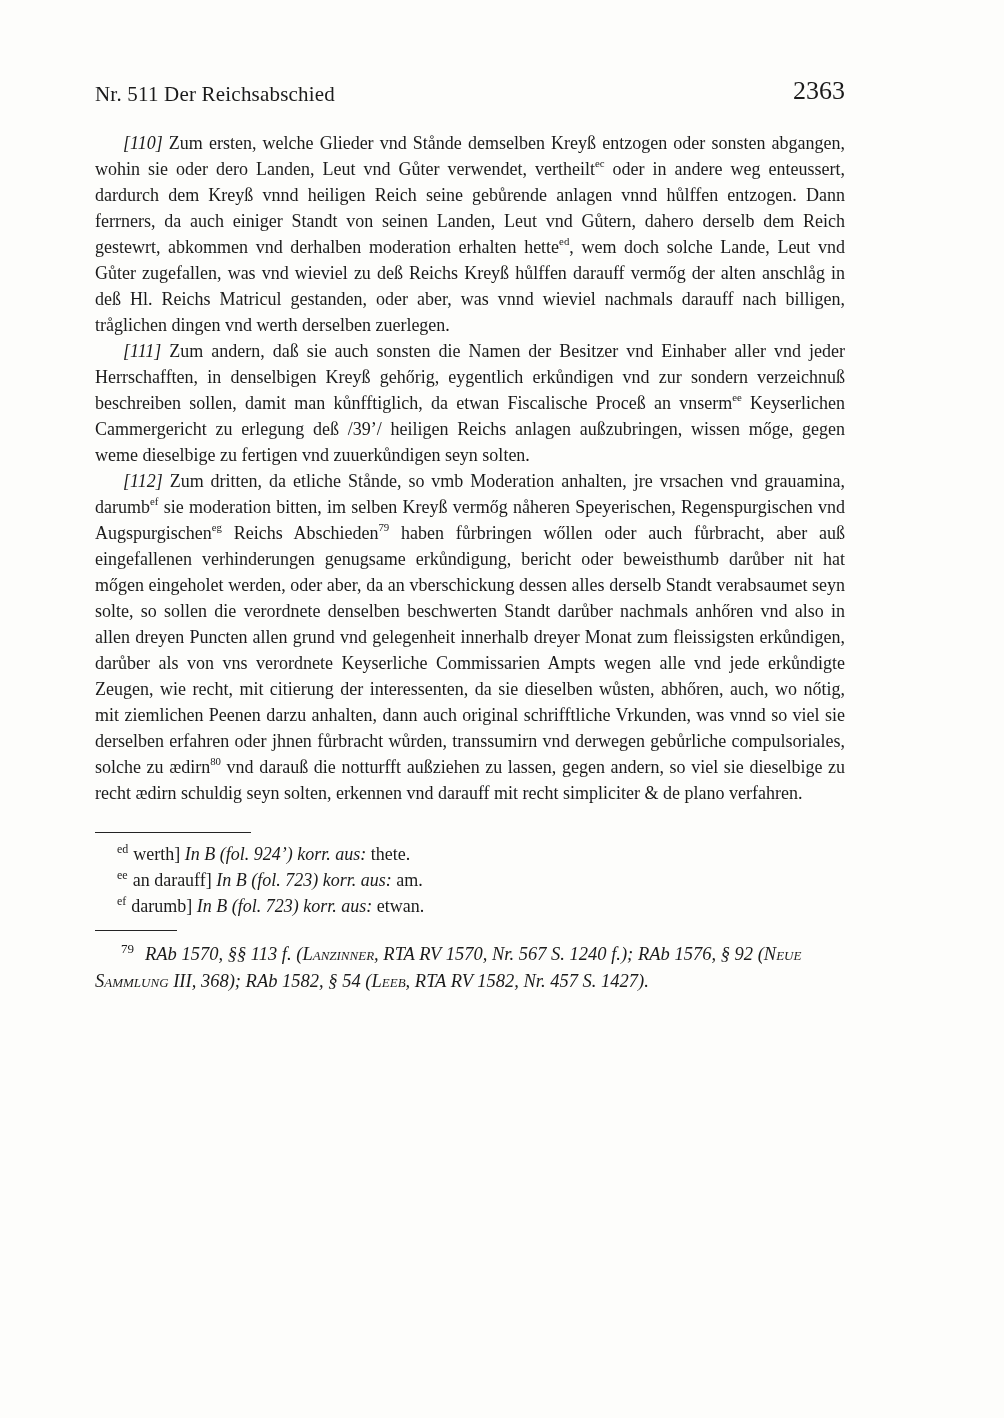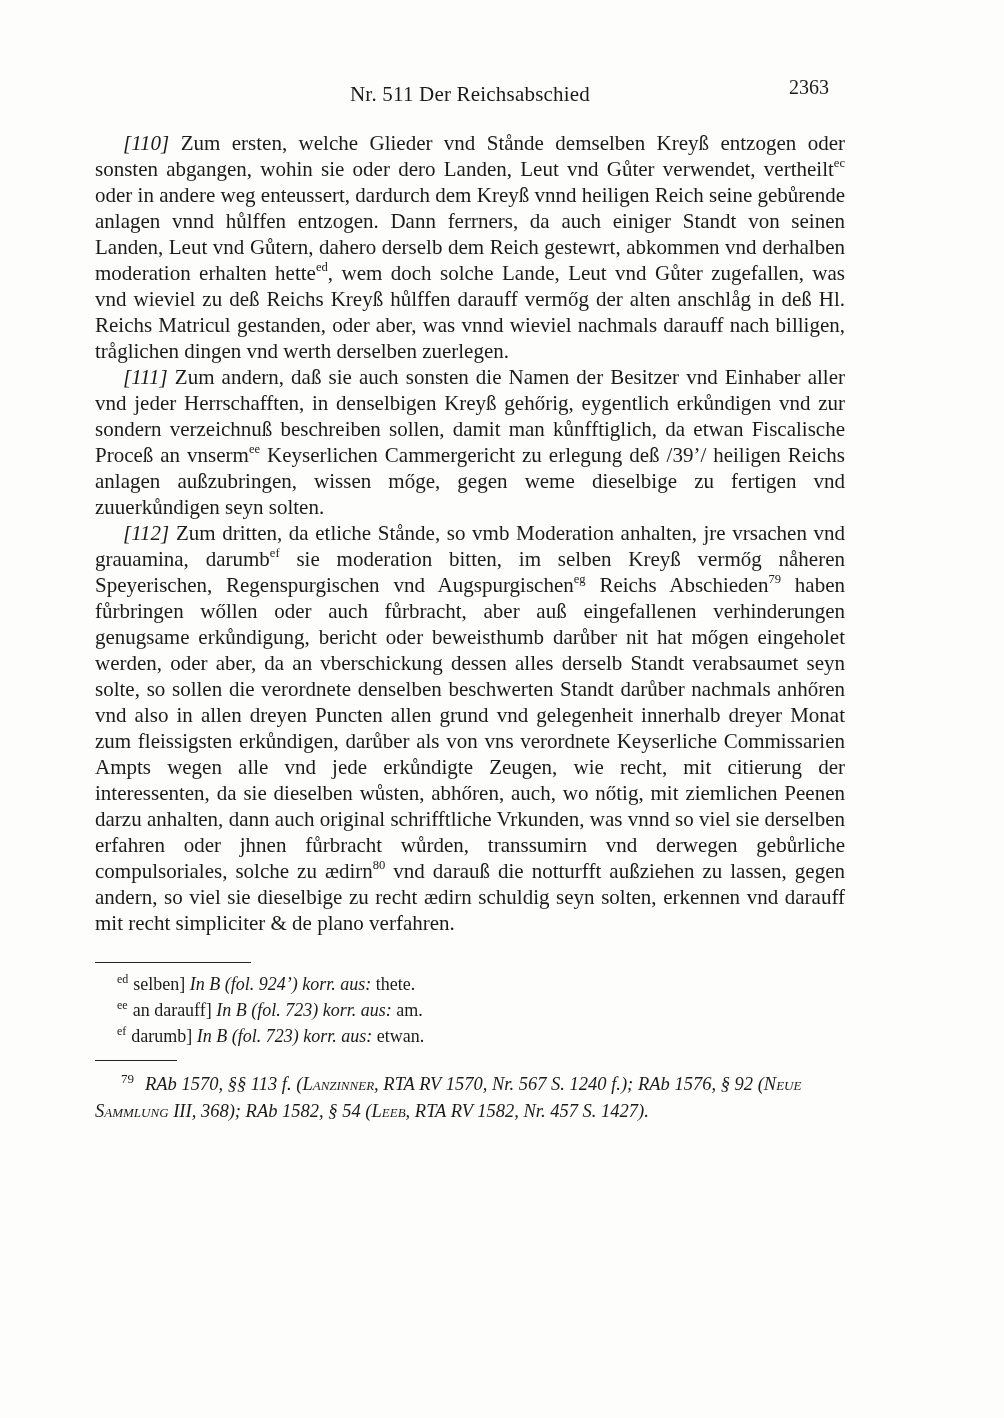--- a/index.html
+++ b/index.html
@@ -8,25 +8,25 @@
     background:#fdfdfb;
     color:#1b1b1b;
     font-family:"Liberation Serif", serif;
     position:relative;
     box-sizing:border-box;
     padding:80px 159px 0 95px;
     margin:0 auto;
   }
   
   .running-head { position:relative; height:30px; margin-bottom:20px; }
-  .head-title { position:absolute; left:0; right:0; top:2px; text-align:center; font-size:21px; letter-spacing:0.2px; }
-  .page-num { position:absolute; right:16px; top:-4px; font-size:20px; }
+  .head-title { position:absolute; left:0; right:0; top:2px; font-size:21px; letter-spacing:0.2px; }
+  .page-num { position:absolute; right:0; top:-4px; font-size:26px; }
 
   
-  .body-text { font-size:21px; line-height:26px; text-align:justify;margin-top:16px; }
+  .body-text { font-size:18px; line-height:26px; text-align:justify;margin-top:16px; }
   .body-text p { margin:0; text-indent:28px; }
   .body-text sup { font-size:0.6em; line-height:0; position:relative; top:-0.05em; vertical-align:super; }
 
   .it { font-style:italic; }
   .sc { font-variant:small-caps; }
 
   
   .apparatus { margin-top:26px; font-size:18px; line-height:24px; }
   .rule-long { width:156px; border:0; border-top:1.7px solid #242424; margin:0 0 9px 0; }
   .app-note { margin:0 0 2px 0; text-indent:22px; }
@@ -49,21 +49,21 @@
   </div>
 
   <div class="body-text">
     <p><span class="it">[110]</span><span> Zum ersten, welche Glieder vnd Stånde demselben Kreyß entzogen oder sonsten abgangen, wohin sie oder dero Landen, Leut vnd Gůter verwendet, vertheilt</span><sup>ec</sup><span> oder in andere weg enteussert, dardurch dem Kreyß vnnd heiligen Reich seine gebůrende anlagen vnnd hůlffen entzogen. Dann ferrners, da auch einiger Standt von seinen Landen, Leut vnd Gůtern, dahero derselb dem Reich gestewrt, abkommen vnd derhalben moderation erhalten hette</span><sup>ed</sup><span>, wem doch solche Lande, Leut vnd Gůter zugefallen, was vnd wieviel zu deß Reichs Kreyß hůlffen darauff vermőg der alten anschlåg in deß Hl. Reichs Matricul gestanden, oder aber, was vnnd wieviel nachmals darauff nach billigen, tråglichen dingen vnd werth derselben zuerlegen.</span></p>
     <p><span class="it">[111]</span><span> Zum andern, daß sie auch sonsten die Namen der Besitzer vnd Einhaber aller vnd jeder Herrschafften, in denselbigen Kreyß gehőrig, eygentlich erkůndigen vnd zur sondern verzeichnuß beschreiben sollen, damit man kůnfftiglich, da etwan Fiscalische Proceß an vnserm</span><sup>ee</sup><span> Keyserlichen Cammergericht zu erlegung deß /39’/ heiligen Reichs anlagen außzubringen, wissen mőge, gegen weme dieselbige zu fertigen vnd zuuerkůndigen seyn solten.</span></p>
     <p><span class="it">[112]</span><span> Zum dritten, da etliche Stånde, so vmb Moderation anhalten, jre vrsachen vnd grauamina, darumb</span><sup>ef</sup><span> sie moderation bitten, im selben Kreyß vermőg nåheren Speyerischen, Regenspurgischen vnd Augspurgischen</span><sup>eg</sup><span> Reichs Abschieden</span><sup>79</sup><span> haben fůrbringen wőllen oder auch fůrbracht, aber auß eingefallenen verhinderungen genugsame erkůndigung, bericht oder beweisthumb darůber nit hat mőgen eingeholet werden, oder aber, da an vberschickung dessen alles derselb Standt verabsaumet seyn solte, so sollen die verordnete denselben beschwerten Standt darůber nachmals anhőren vnd also in allen dreyen Puncten allen grund vnd gelegenheit innerhalb dreyer Monat zum fleissigsten erkůndigen, darůber als von vns verordnete Keyserliche Commissarien Ampts wegen alle vnd jede erkůndigte Zeugen, wie recht, mit citierung der interessenten, da sie dieselben wůsten, abhőren, auch, wo nőtig, mit ziemlichen Peenen darzu anhalten, dann auch original schrifftliche Vrkunden, was vnnd so viel sie derselben erfahren oder jhnen fůrbracht wůrden, transsumirn vnd derwegen gebůrliche compulsoriales, solche zu ædirn</span><sup>80</sup><span> vnd darauß die notturfft außziehen zu lassen, gegen andern, so viel sie dieselbige zu recht ædirn schuldig seyn solten, erkennen vnd darauff mit recht simpliciter &amp; de plano verfahren.</span></p>
   </div>
 
   <div class="apparatus">
     <hr class="rule-long">
-    <p class="app-note"><sup class="fn-mark">ed</sup><span><span>selben] </span><span class="it">In B (fol. 924’) korr. aus:</span><span> thete.</span></span></p>
+    <p class="app-note"><sup class="fn-mark">ed</sup><span><span>werth] </span><span class="it">In B (fol. 924’) korr. aus:</span><span> thete.</span></span></p>
     <p class="app-note"><sup class="fn-mark">ee</sup><span><span>an darauff] </span><span class="it">In B (fol. 723) korr. aus:</span><span> am.</span></span></p>
     <p class="app-note"><sup class="fn-mark">ef</sup><span><span>darumb] </span><span class="it">In B (fol. 723) korr. aus:</span><span> etwan.</span></span></p>
   </div>
 
   <div class="footnotes">
     <hr class="rule-short">
     <p class="footnote"><sup class="fn-mark-num">79</sup><span><span class="it">RAb 1570, §§ 113 f. (</span><span class="it sc">Lanzinner</span><span class="it">, RTA RV 1570, Nr. 567 S. 1240 f.); RAb 1576, § 92 (</span><span class="it sc">Neue Sammlung</span><span class="it"> III, 368); RAb 1582, § 54 (</span><span class="it sc">Leeb</span><span class="it">, RTA RV 1582, Nr. 457 S. 1427).</span></span></p>
   </div>
 
 </div>

